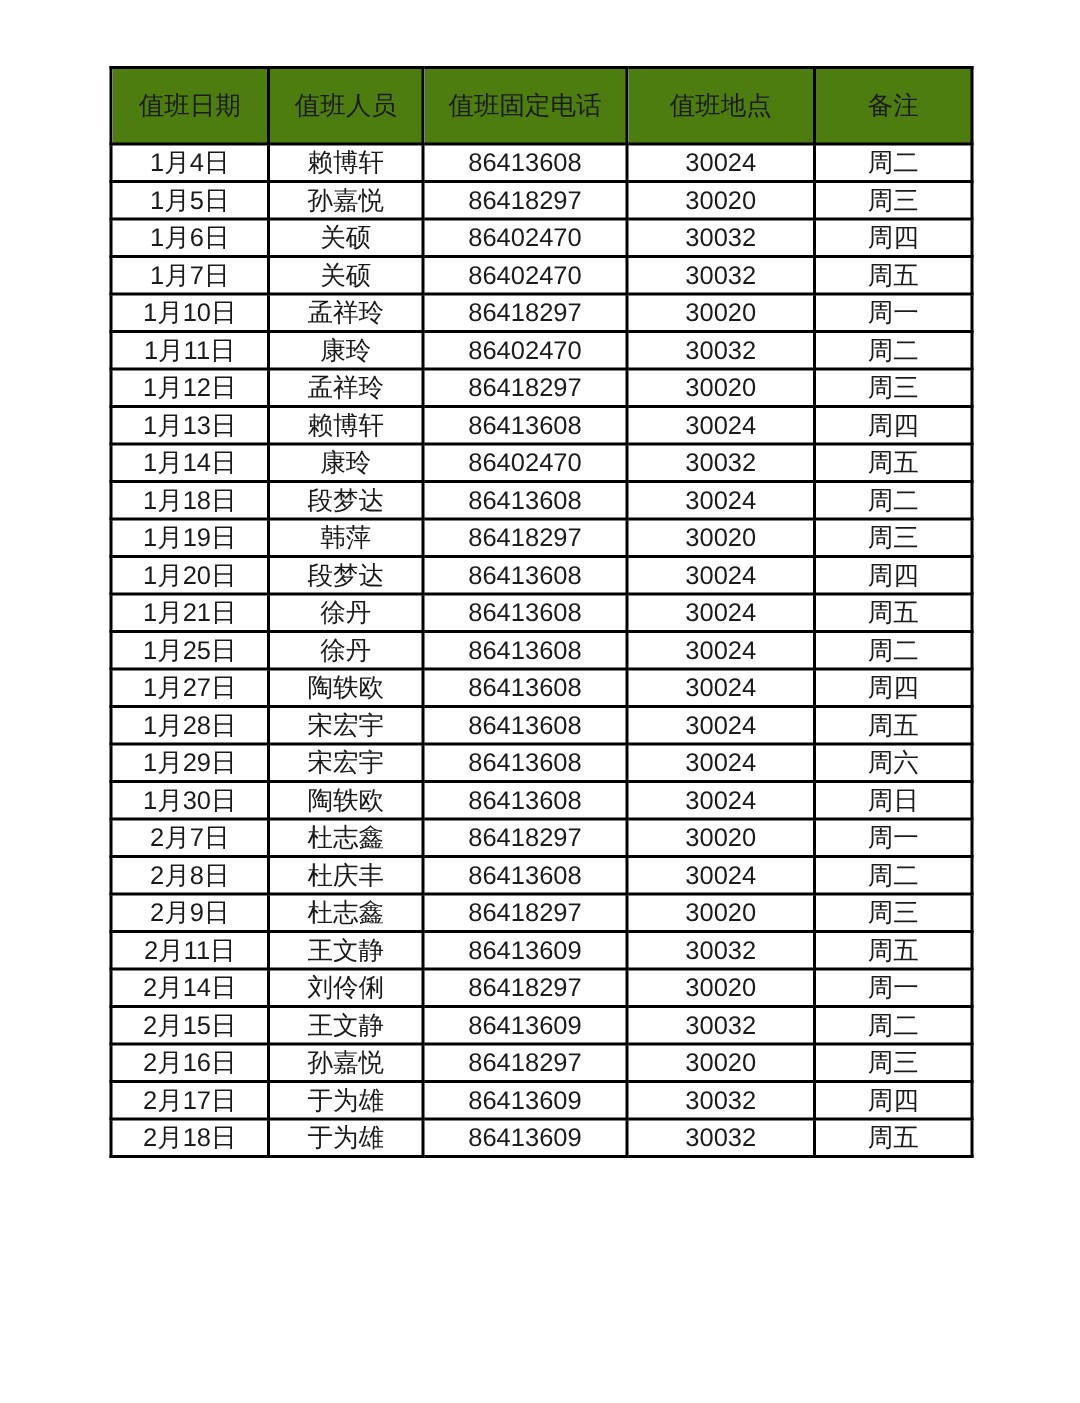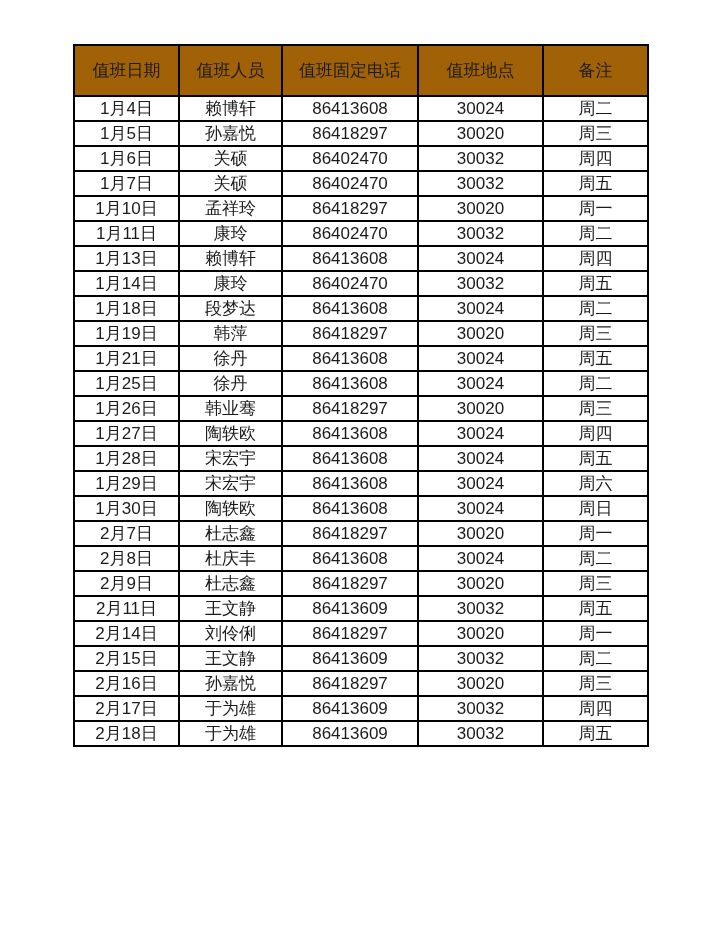--- a/index.html
+++ b/index.html
@@ -28,21 +28,21 @@
     vertical-align: middle;
     padding: 0;
     color: #1b1b1b;
     font-size: 17px;
     font-weight: 400;
     white-space: nowrap;
     overflow: hidden;
   }
   .duty-table th {
     height: 49px;
-    background: #a16207;
+    background: #4d7c0f;
   }
   .duty-table td {
     height: 23px;
   }
   col.c-date     { width: 105px; }
   col.c-person   { width: 103px; }
   col.c-phone    { width: 136px; }
   col.c-location { width: 125px; }
   col.c-remark   { width: 105px; }
 </style>
@@ -103,20 +103,27 @@
         <td>周一</td>
       </tr>
       <tr>
         <td>1月11日</td>
         <td>康玲</td>
         <td>86402470</td>
         <td>30032</td>
         <td>周二</td>
       </tr>
       <tr>
+        <td>1月12日</td>
+        <td>孟祥玲</td>
+        <td>86418297</td>
+        <td>30020</td>
+        <td>周三</td>
+      </tr>
+      <tr>
         <td>1月13日</td>
         <td>赖博轩</td>
         <td>86413608</td>
         <td>30024</td>
         <td>周四</td>
       </tr>
       <tr>
         <td>1月14日</td>
         <td>康玲</td>
         <td>86402470</td>
@@ -131,39 +138,39 @@
         <td>周二</td>
       </tr>
       <tr>
         <td>1月19日</td>
         <td>韩萍</td>
         <td>86418297</td>
         <td>30020</td>
         <td>周三</td>
       </tr>
       <tr>
+        <td>1月20日</td>
+        <td>段梦达</td>
+        <td>86413608</td>
+        <td>30024</td>
+        <td>周四</td>
+      </tr>
+      <tr>
         <td>1月21日</td>
         <td>徐丹</td>
         <td>86413608</td>
         <td>30024</td>
         <td>周五</td>
       </tr>
       <tr>
         <td>1月25日</td>
         <td>徐丹</td>
         <td>86413608</td>
         <td>30024</td>
         <td>周二</td>
-      </tr>
-      <tr>
-        <td>1月26日</td>
-        <td>韩业骞</td>
-        <td>86418297</td>
-        <td>30020</td>
-        <td>周三</td>
       </tr>
       <tr>
         <td>1月27日</td>
         <td>陶轶欧</td>
         <td>86413608</td>
         <td>30024</td>
         <td>周四</td>
       </tr>
       <tr>
         <td>1月28日</td>

